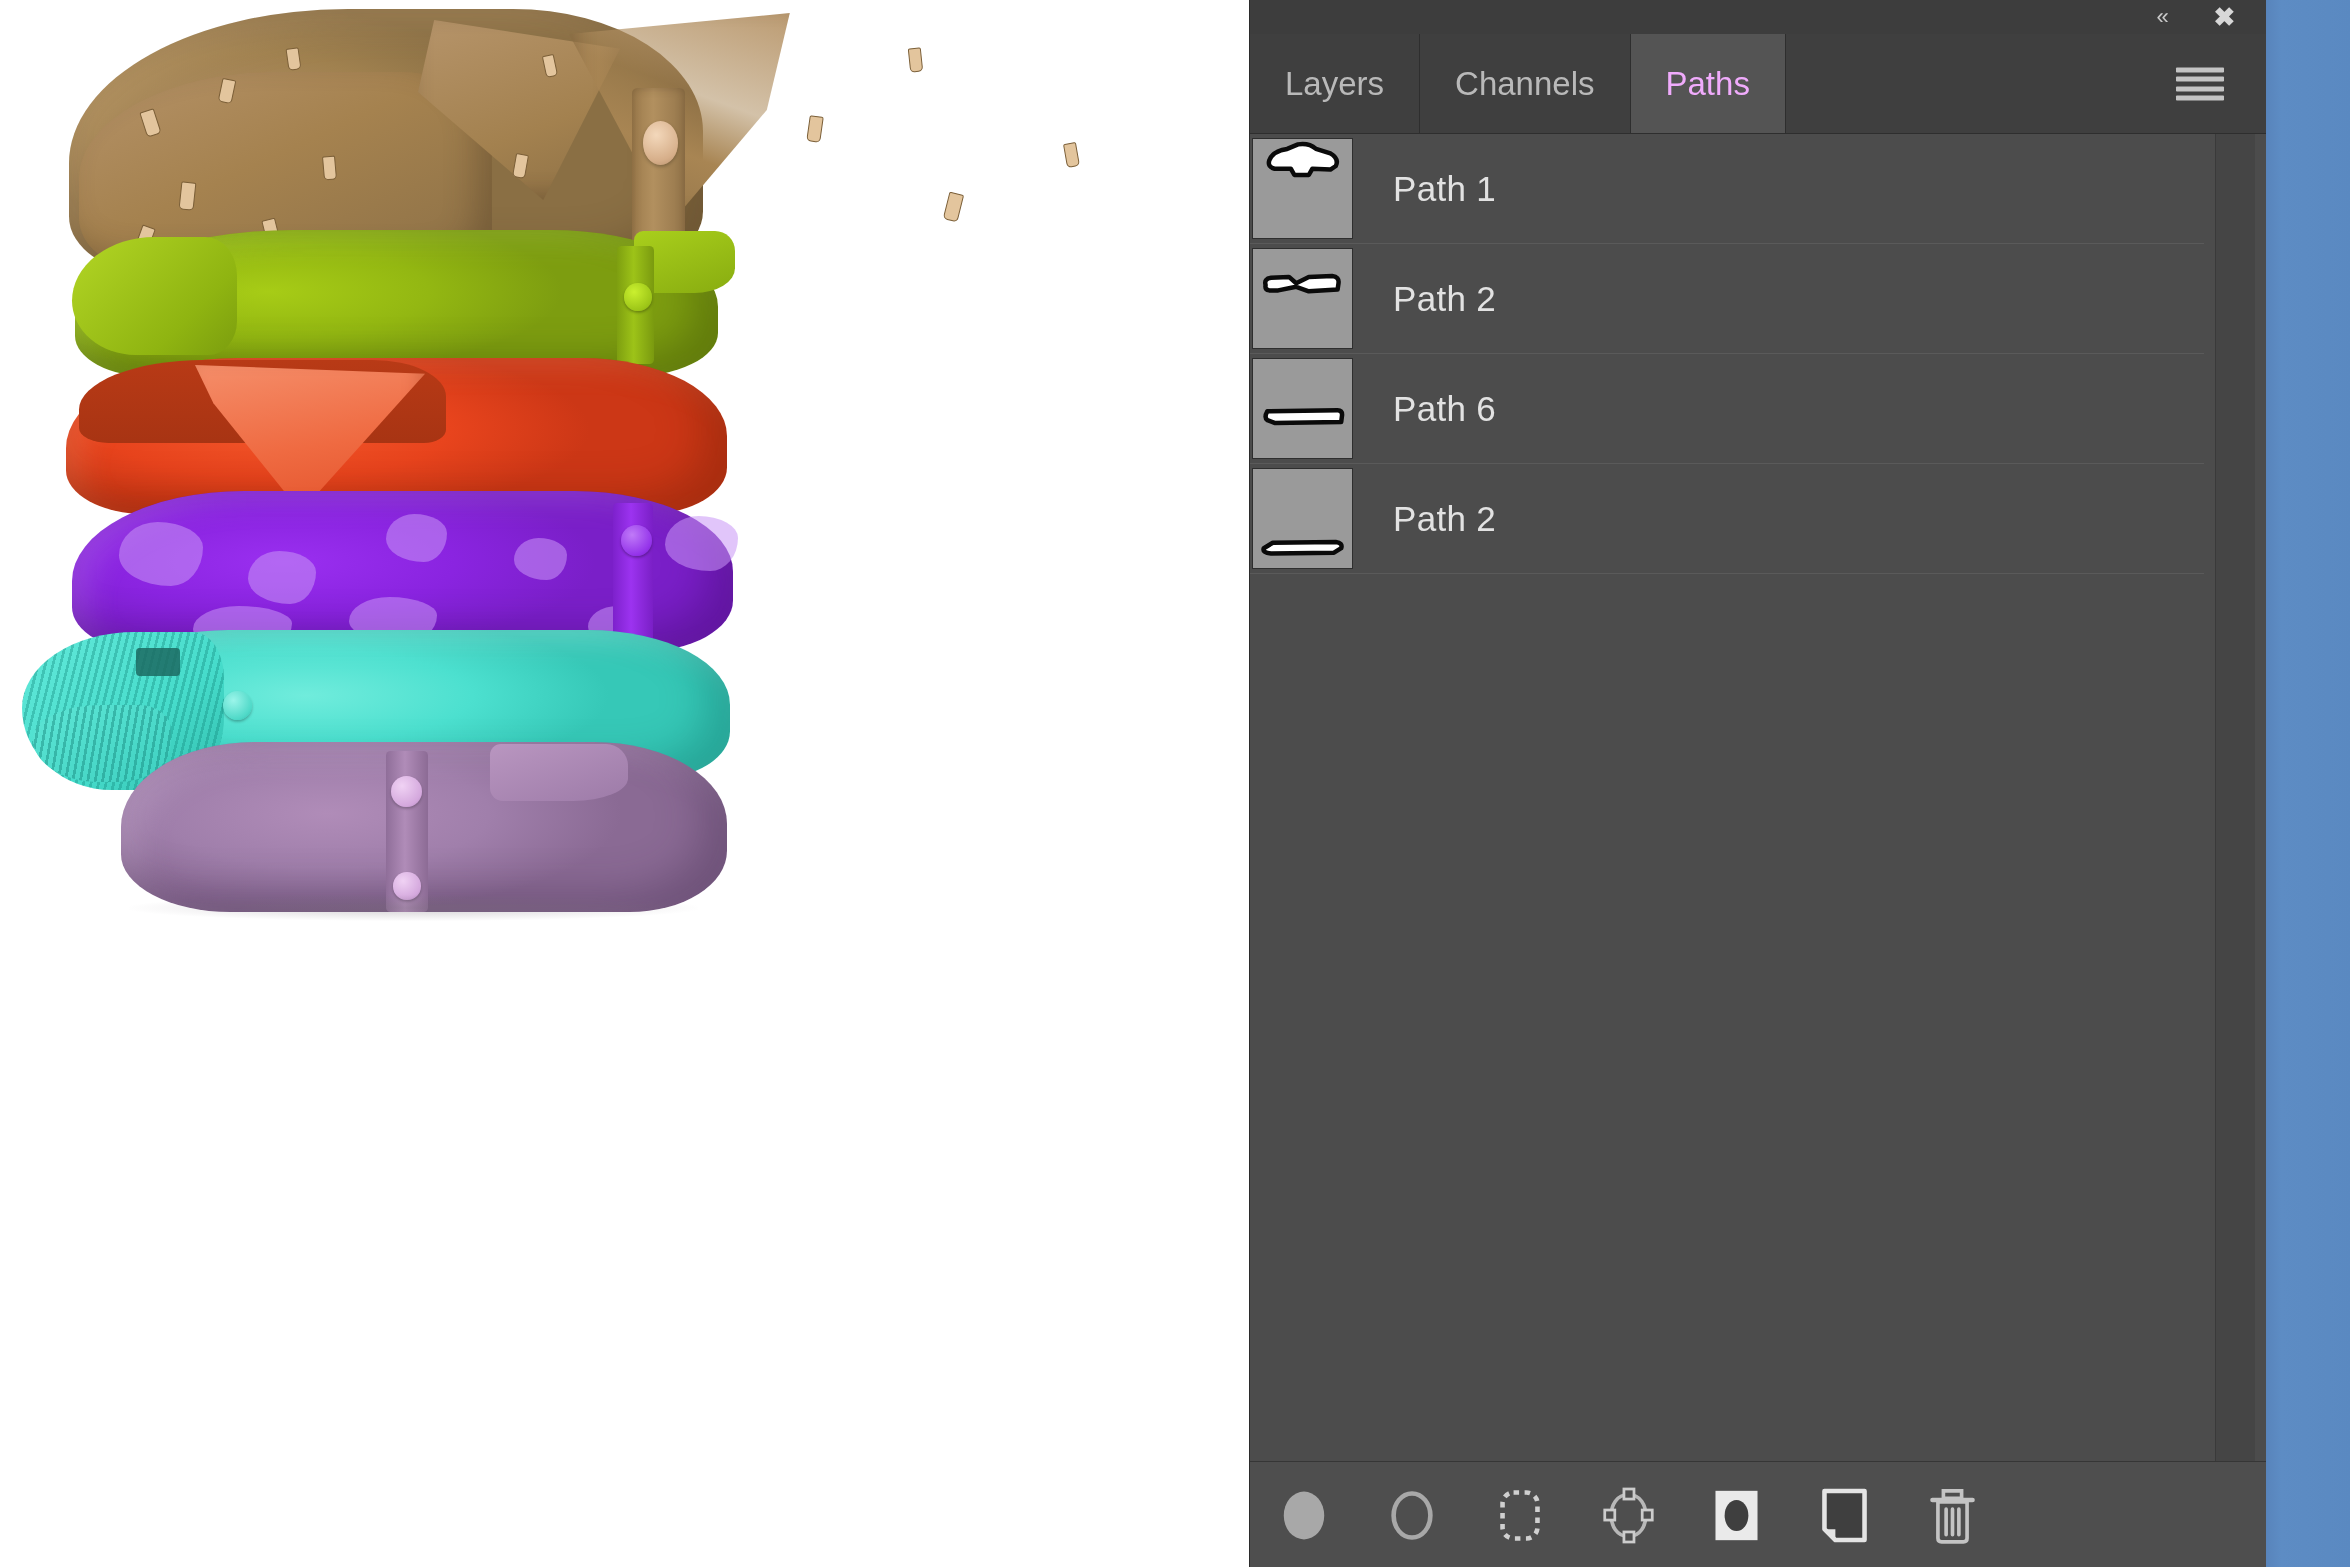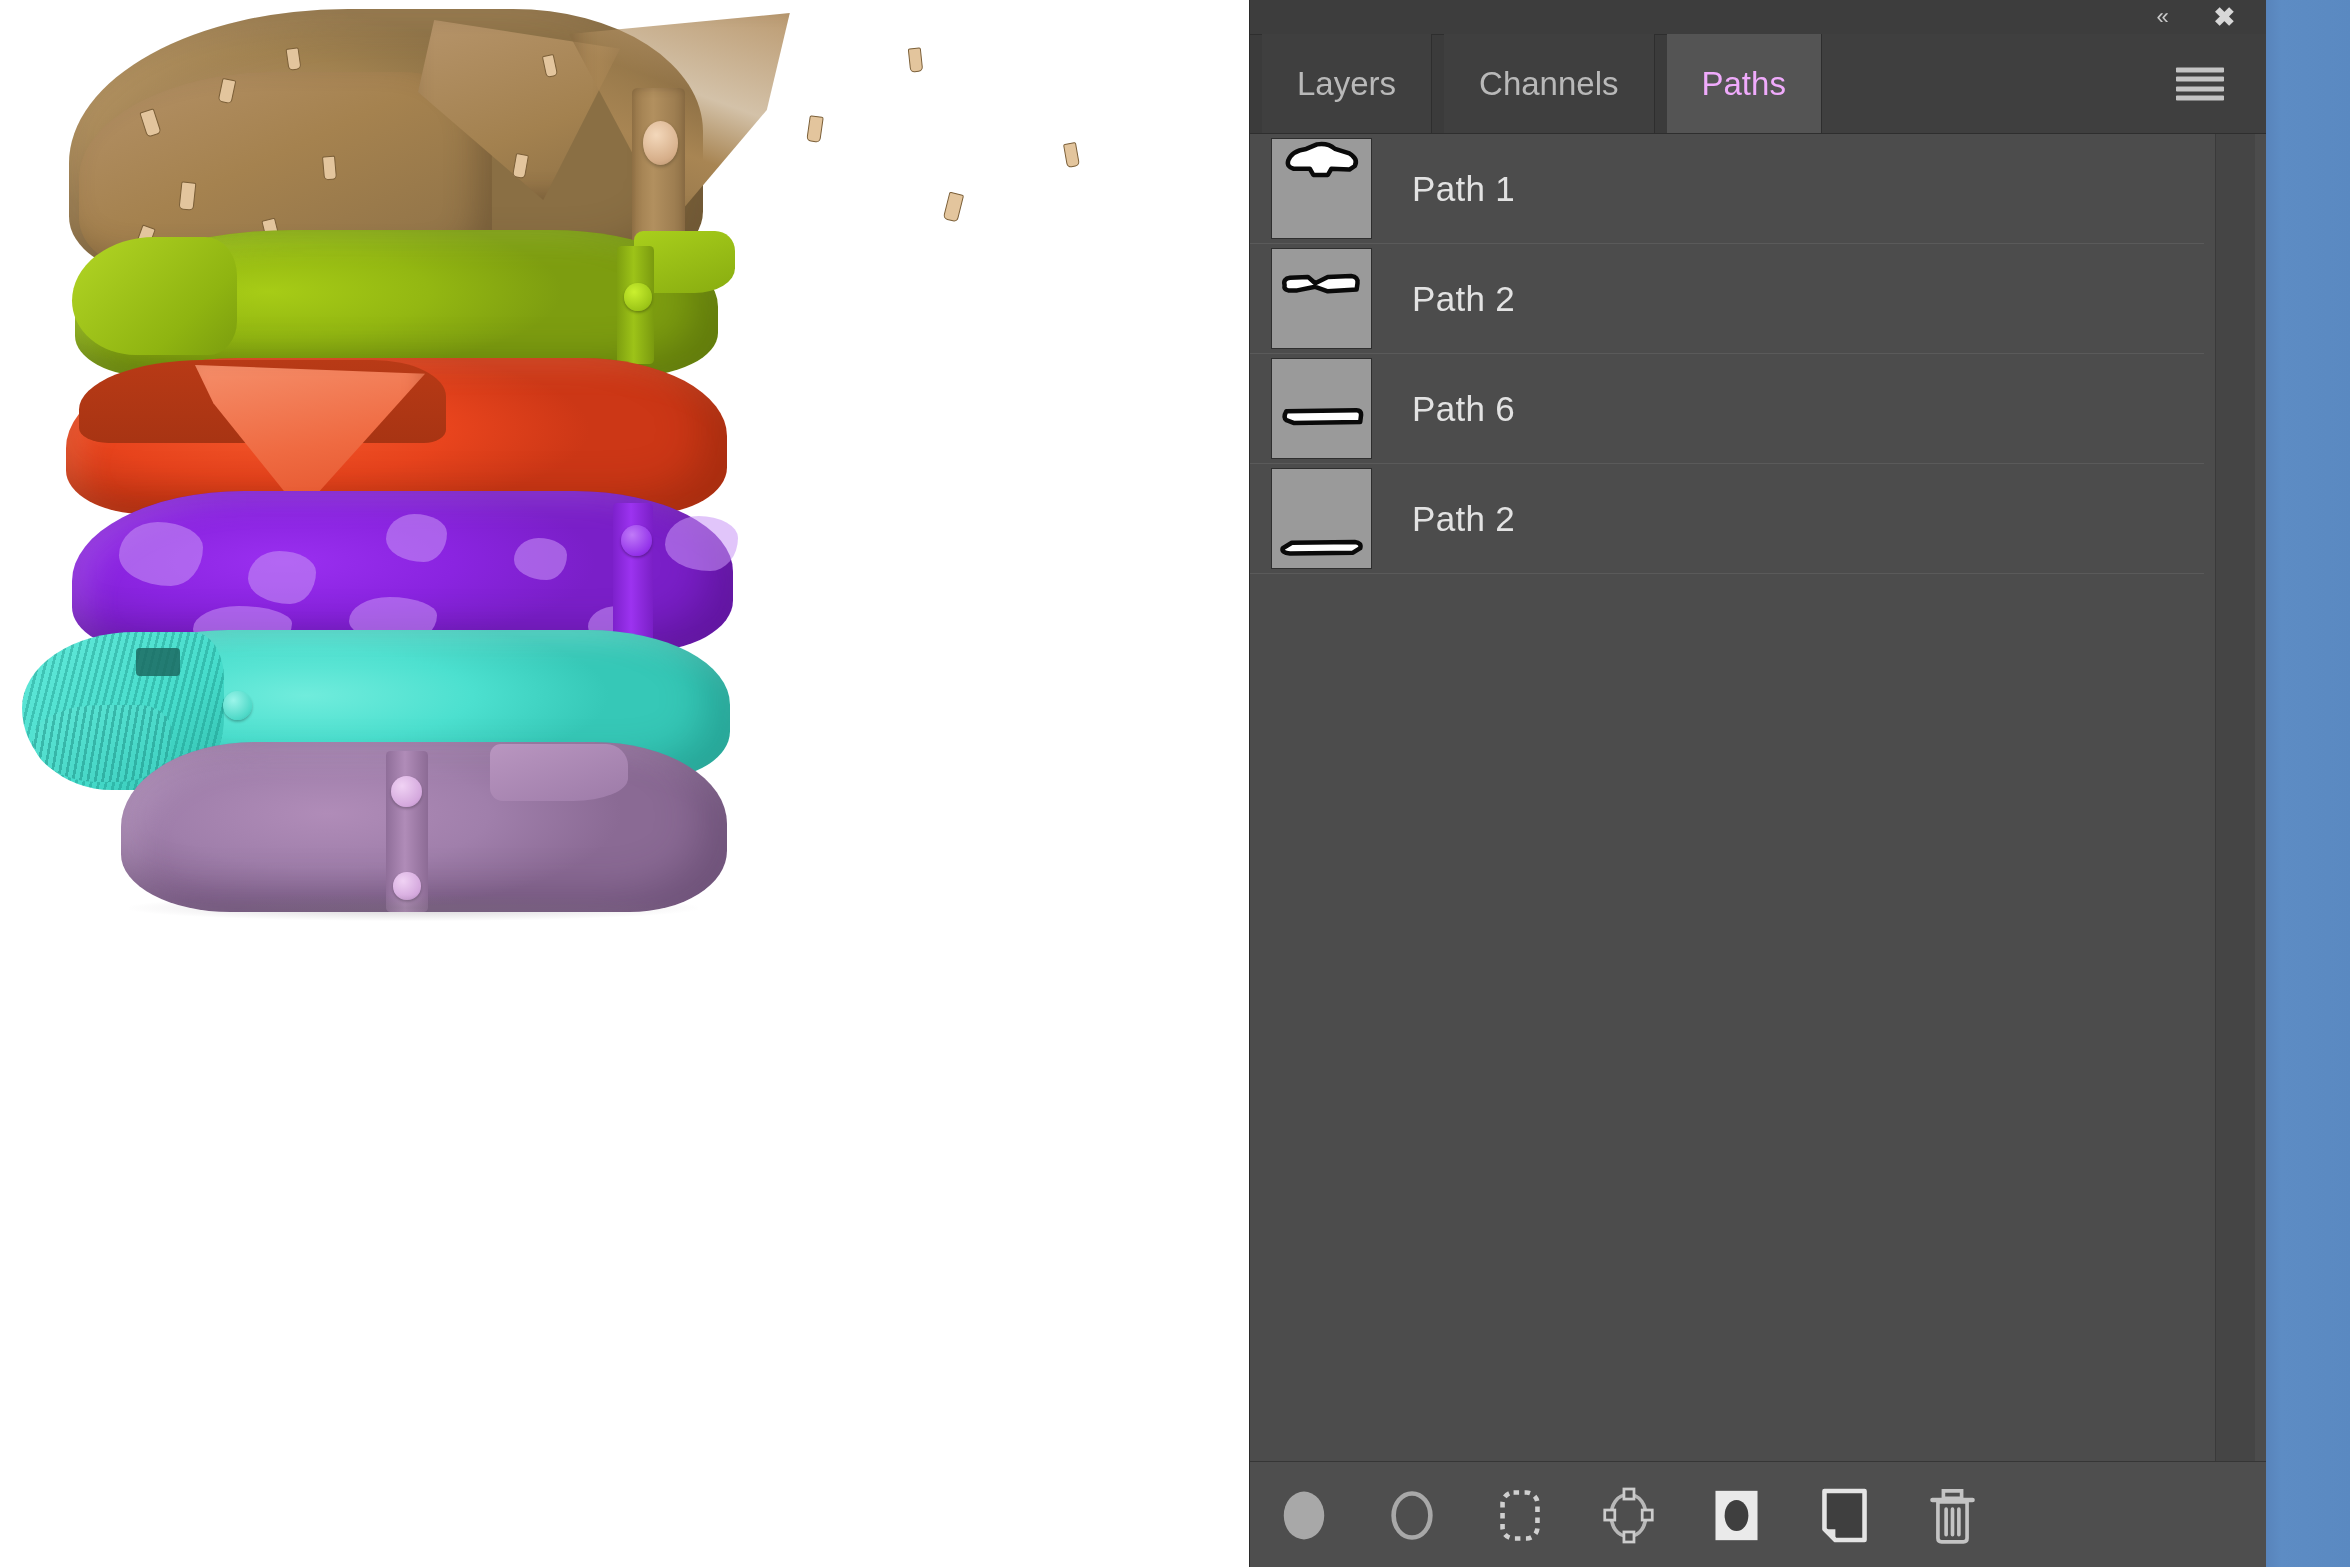--- a/index.html
+++ b/index.html
@@ -215,38 +215,37 @@
 
   #tabbar{
     position:relative; height:99px; background:#3b3b3b;
     border-bottom:0.9px solid #2e2e2e; display:flex; align-items:flex-end;
   }
   .tab{
     height:99px; display:flex; align-items:center; justify-content:center;
     padding:0 35px; font-size:33px; color:#b9b9b9;
     background:#3f3f3f; border-right:0.9px solid #2e2e2e; cursor:pointer;
     white-space:nowrap;
-    margin-left:12px;
   }
   .tab.active{ background:#545454; color:#f0abfc; }
   #tabbar-spacer{ flex:1; background:#3f3f3f; height:99px; }
   #panel-menu-icon{
     position:absolute; right:42px; top:50%; transform:translateY(-50%);
     width:48px; height:33px; display:flex; flex-direction:column;
     justify-content:space-between; cursor:pointer;
   }
   #panel-menu-icon i{ display:block; height:4.6px; background:#c4c4c4; border-radius:0.9px; }
 
   #path-list{
     position:absolute; left:0; top:134px; right:62px; bottom:107px;
     background:#4c4c4c; overflow:hidden;
   }
   .path-row{
     position:relative; height:110px; display:flex; align-items:center;
-    border-bottom:0.9px solid #3b3b3b; padding-left:21px; cursor:pointer;
+    border-bottom:0.9px solid #3b3b3b; padding-left:2px; cursor:pointer;
   }
   .path-row::after{
     content:""; position:absolute; left:0; right:0; bottom:-0.9px; height:0.9px;
     background:#5a5a5a;
   }
   .path-thumb{
     width:101px; height:101px; background:#9a9a9a;
     border:1.8px solid #2e2e2e; flex:0 0 auto; position:relative; overflow:hidden;
   }
   .path-thumb svg{ display:block; width:100%; height:100%; }

